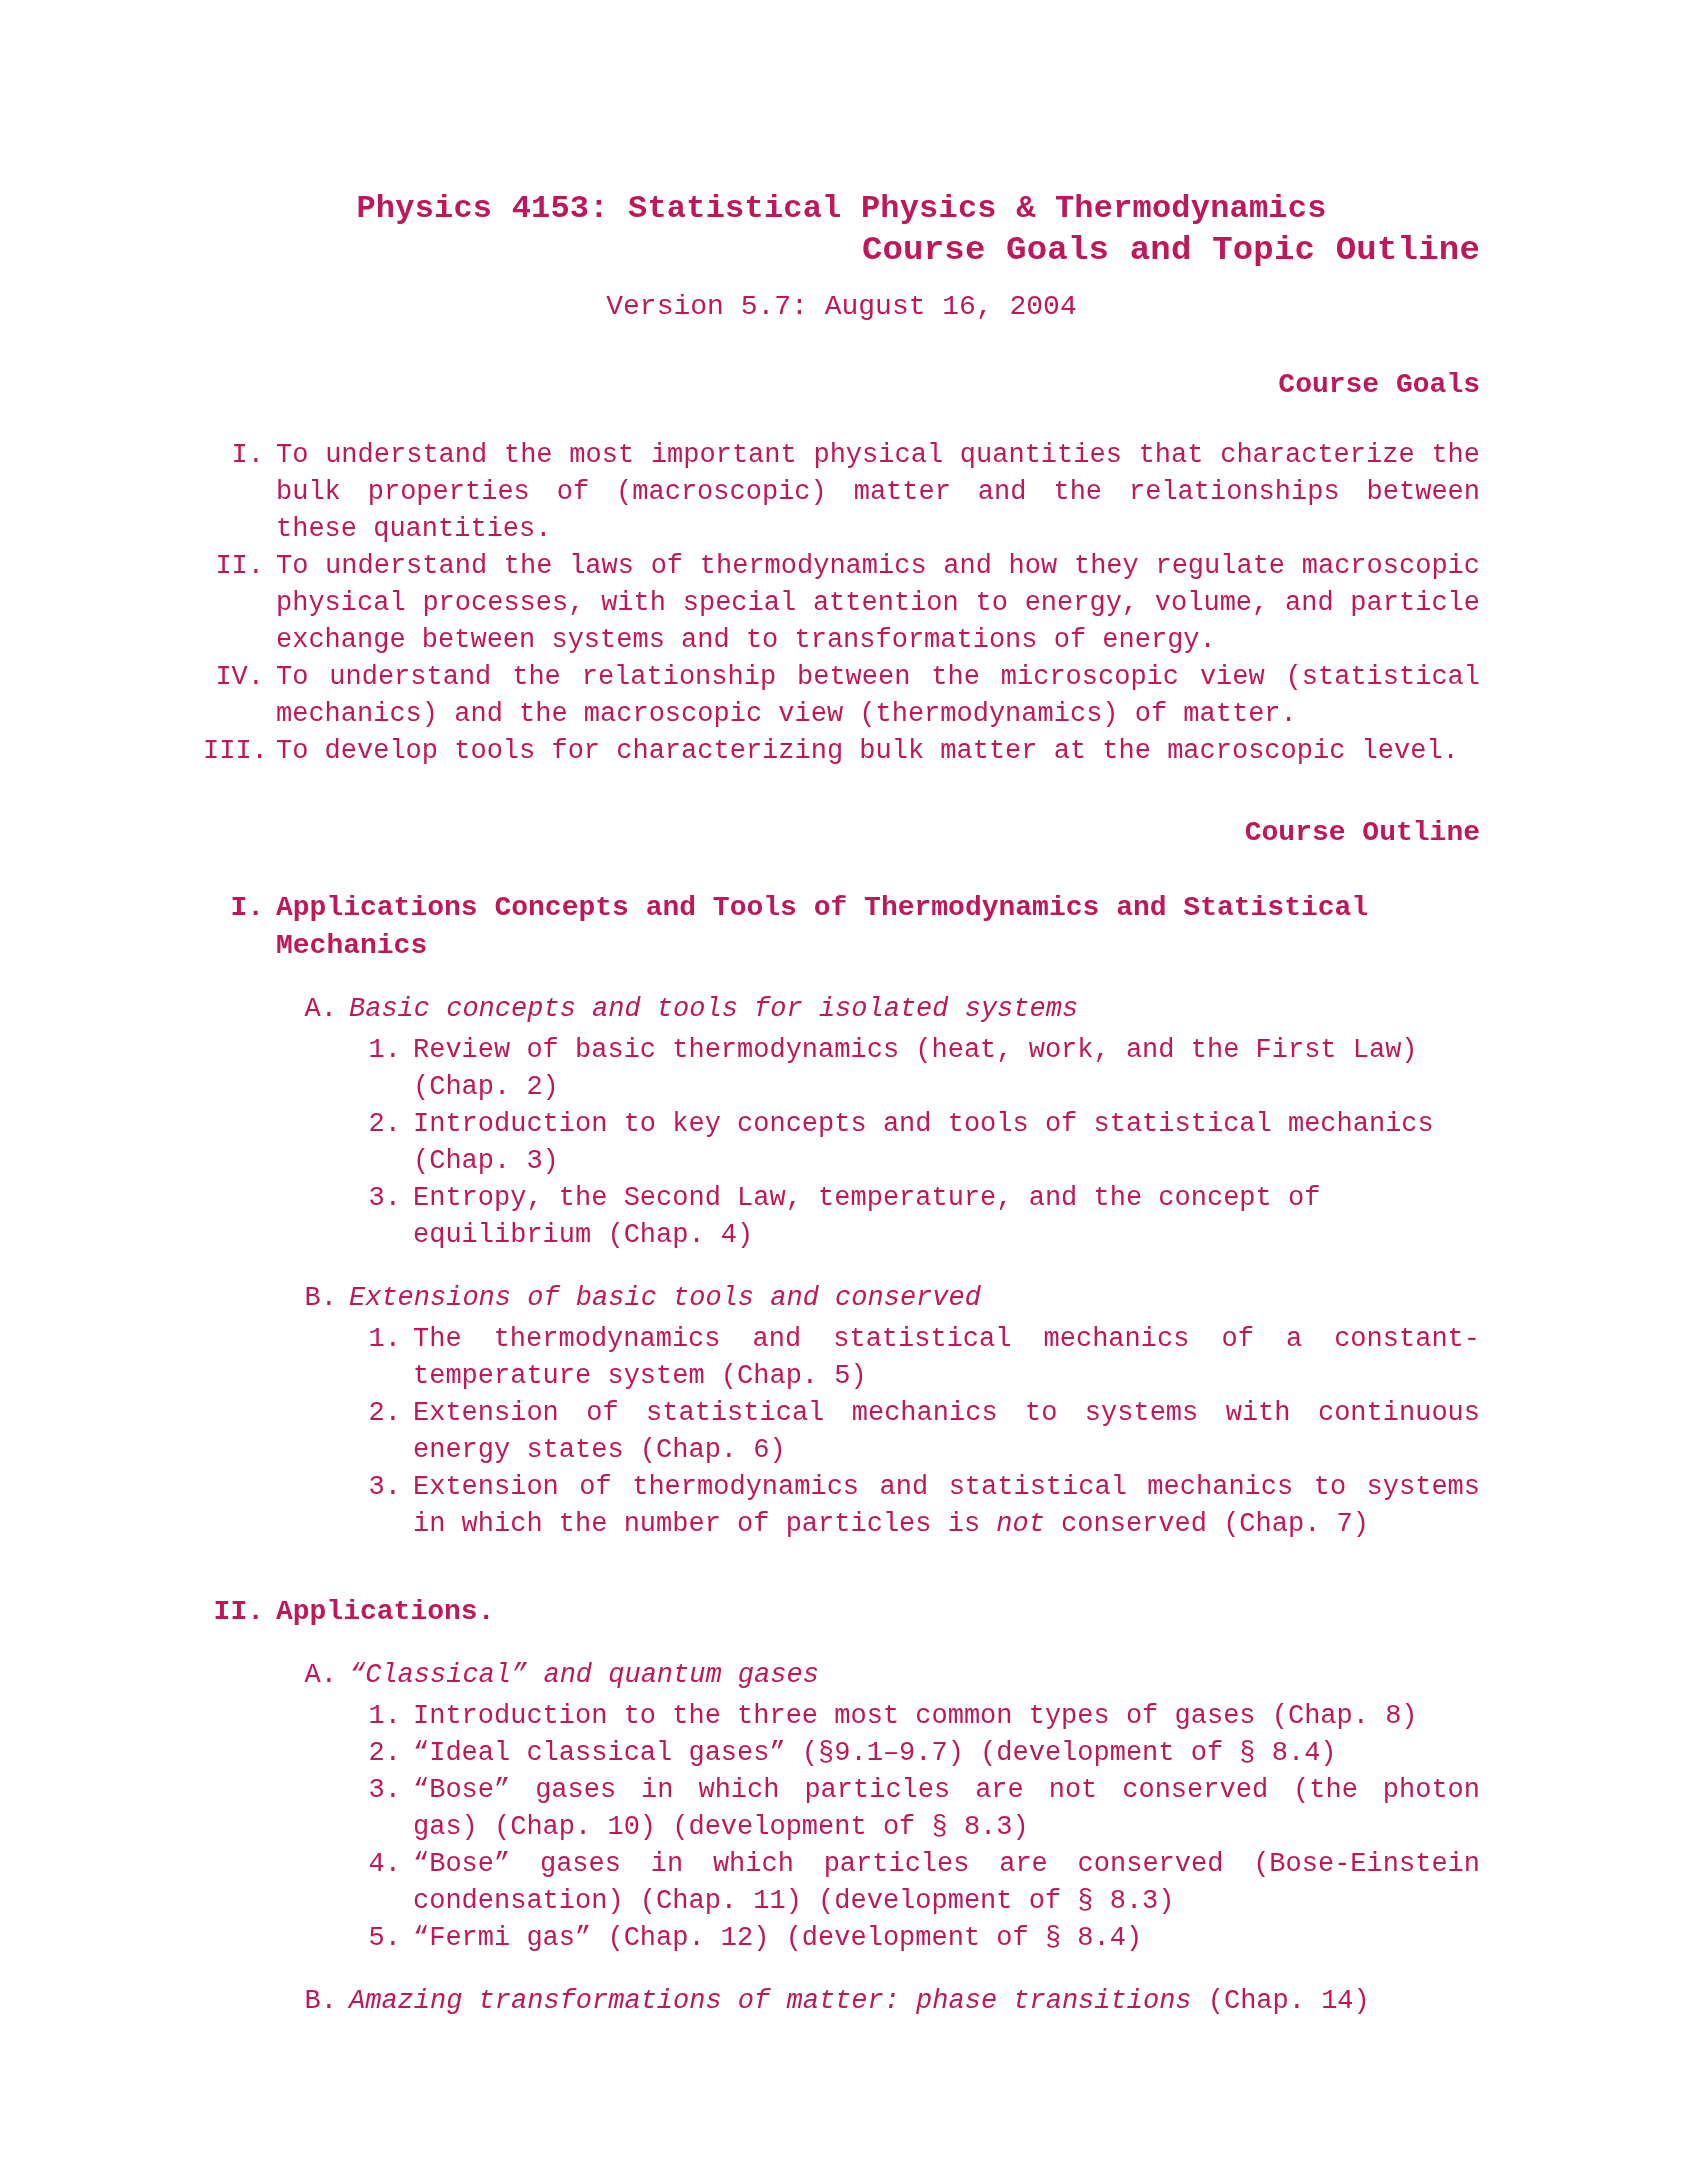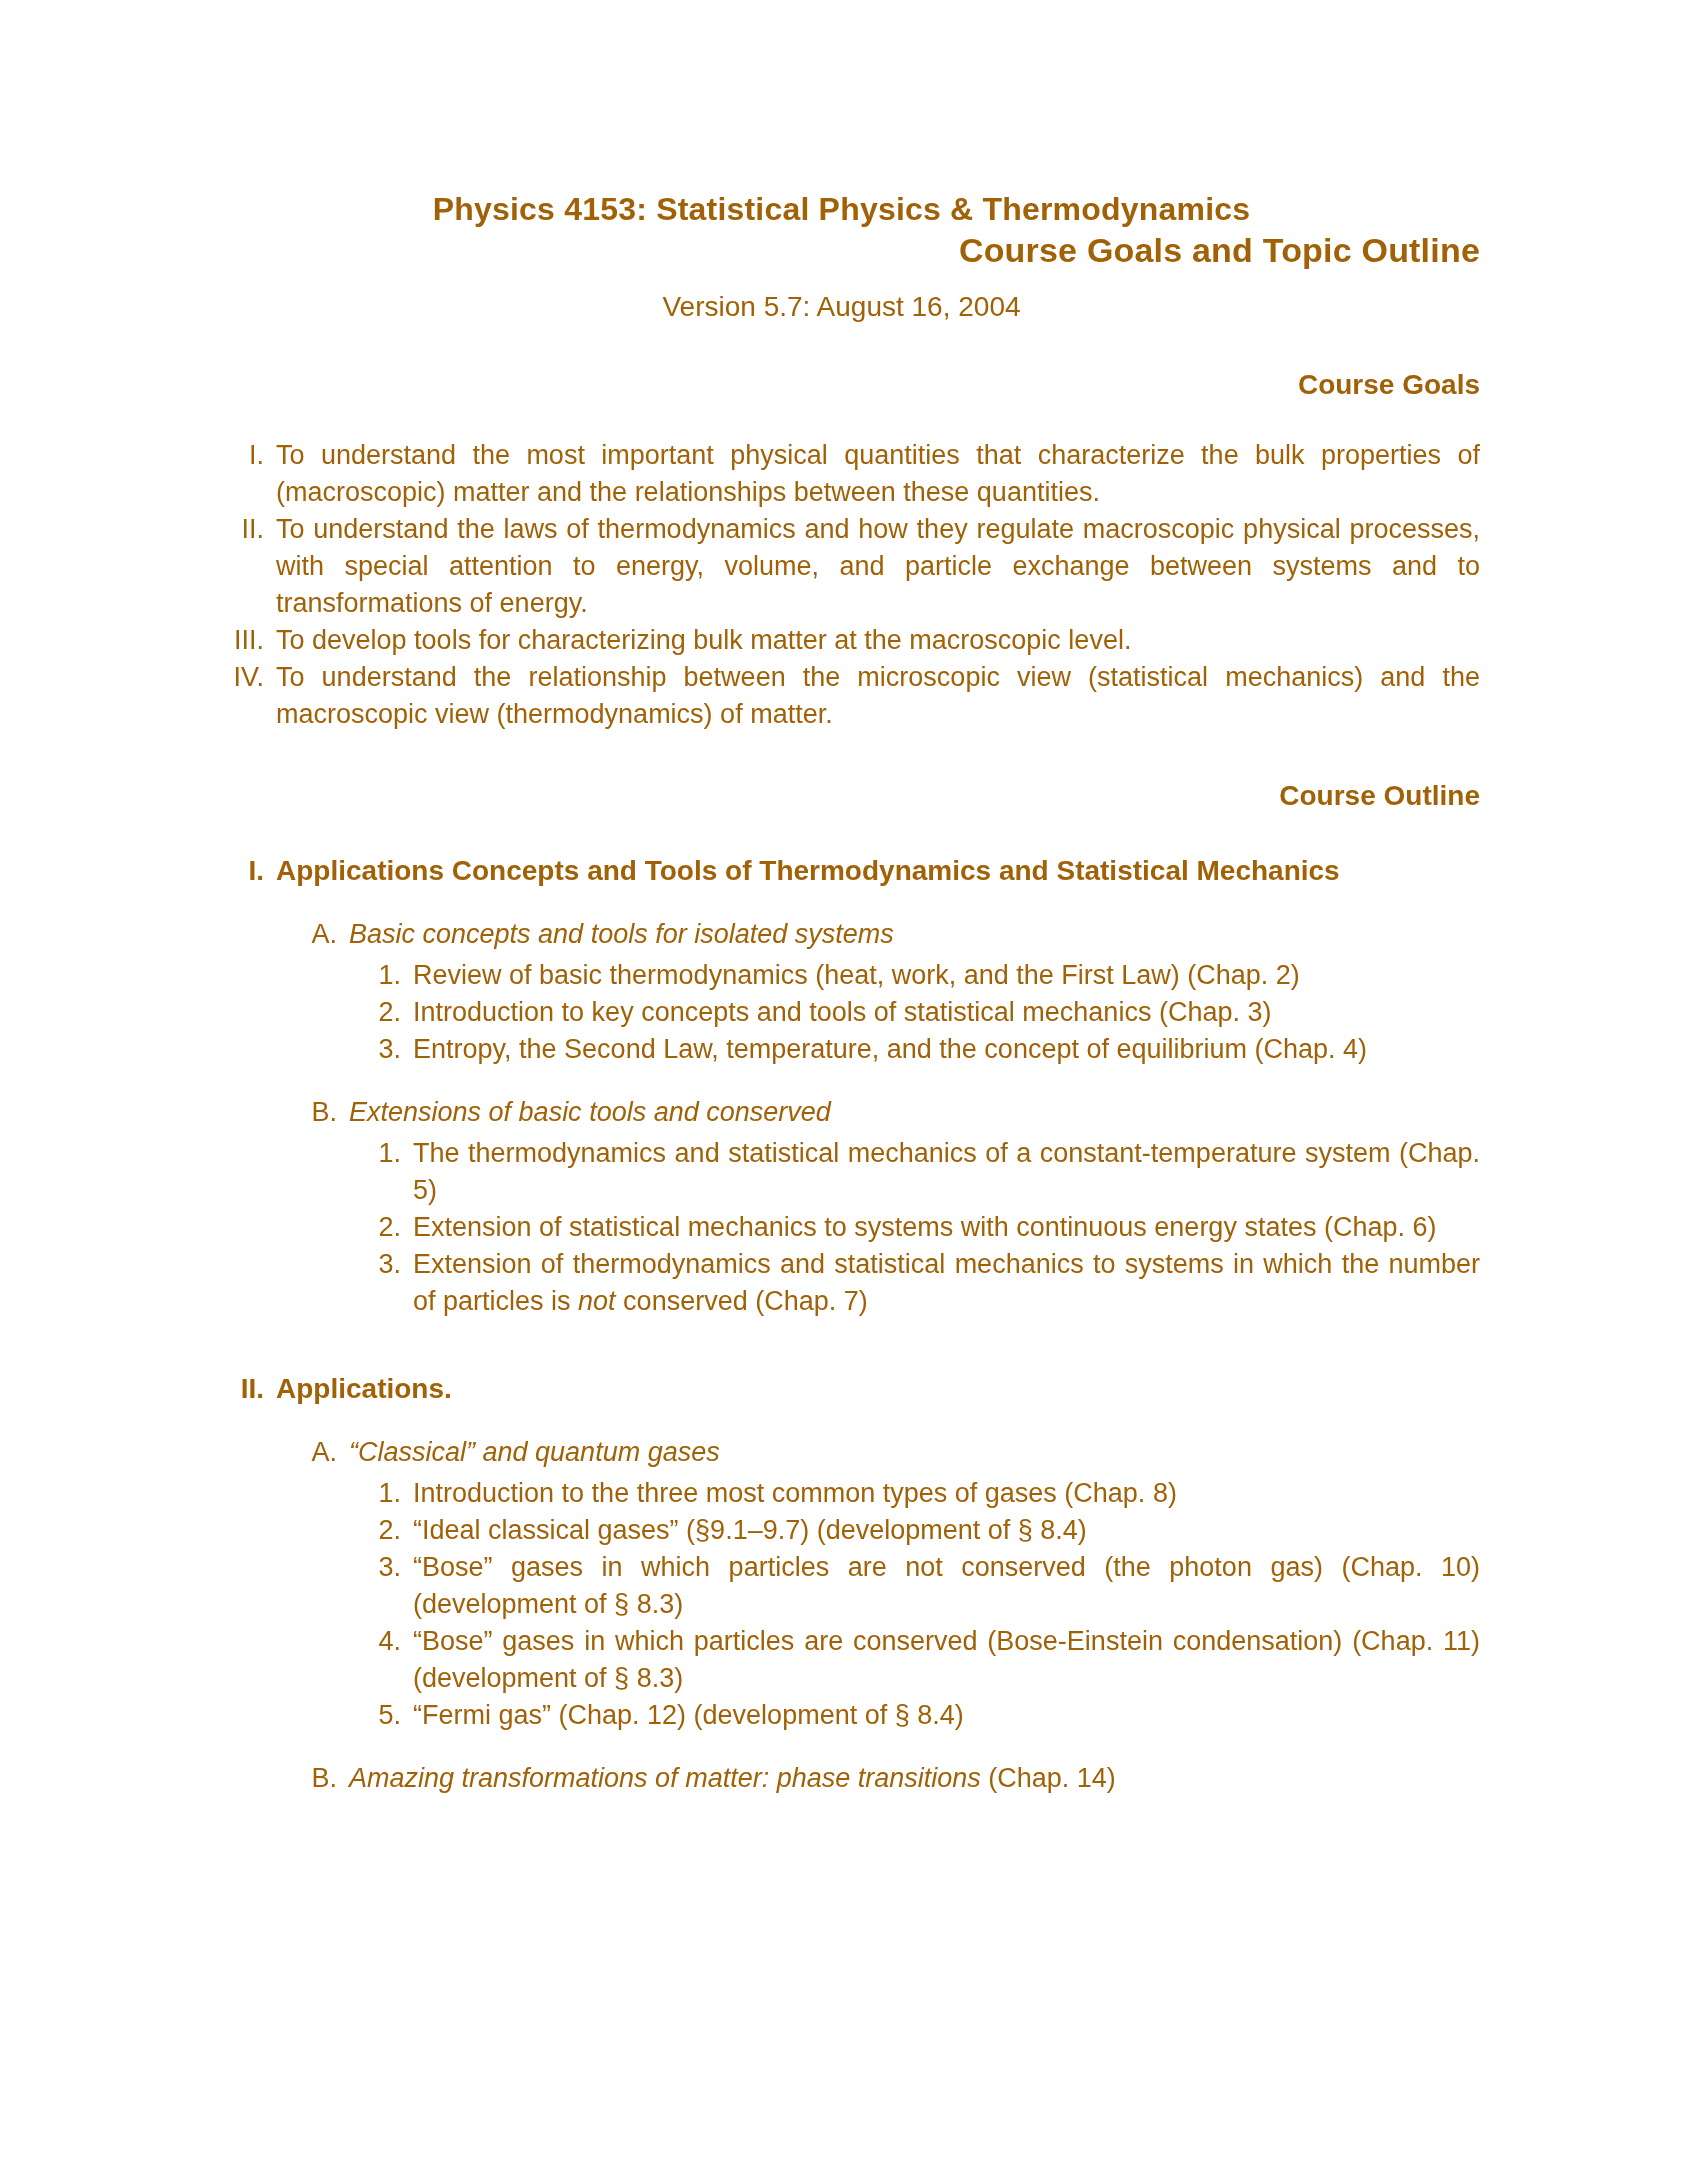--- a/index.html
+++ b/index.html
@@ -5,22 +5,22 @@
   html, body {
     margin: 0;
     padding: 0;
     background: #ffffff;
   }
   .page {
     position: relative;
     width: 1683px;
     height: 2178px;
     background: #ffffff;
-    font-family: Liberation Sans, sans-serif;
-    color: #a16207;
+    font-family: Liberation Mono, monospace;
+    color: #be185d;
     overflow: hidden;
   }
   .content {
     position: absolute;
     left: 203px;
     top: 188px;
     width: 1277px;
   }
 
   
@@ -155,26 +155,26 @@
     <div class="goals">
       <div class="row">
         <span class="marker">I.</span>
         <span class="body">To understand the most important physical quantities that characterize the bulk properties of (macroscopic) matter and the relationships between these quantities.</span>
       </div>
       <div class="row">
         <span class="marker">II.</span>
         <span class="body">To understand the laws of thermodynamics and how they regulate macroscopic physical processes, with special attention to energy, volume, and particle exchange between systems and to transformations of energy.</span>
       </div>
       <div class="row">
+        <span class="marker">IV.</span>
+        <span class="body">To understand the relationship between the microscopic view (statistical mechanics) and the macroscopic view (thermodynamics) of matter.</span>
+      </div>
+      <div class="row">
         <span class="marker">III.</span>
         <span class="body nojust">To develop tools for characterizing bulk matter at the macroscopic level.</span>
-      </div>
-      <div class="row">
-        <span class="marker">IV.</span>
-        <span class="body">To understand the relationship between the microscopic view (statistical mechanics) and the macroscopic view (thermodynamics) of matter.</span>
       </div>
     </div>
 
     <div class="section-heading outline-heading">Course Outline</div>
 
     <div class="lvl1-wrap">
       <div class="row lvl1">
         <span class="marker">I.</span>
         <span class="body nojust">Applications Concepts and Tools of Thermodynamics and Statistical Mechanics</span>
       </div>

